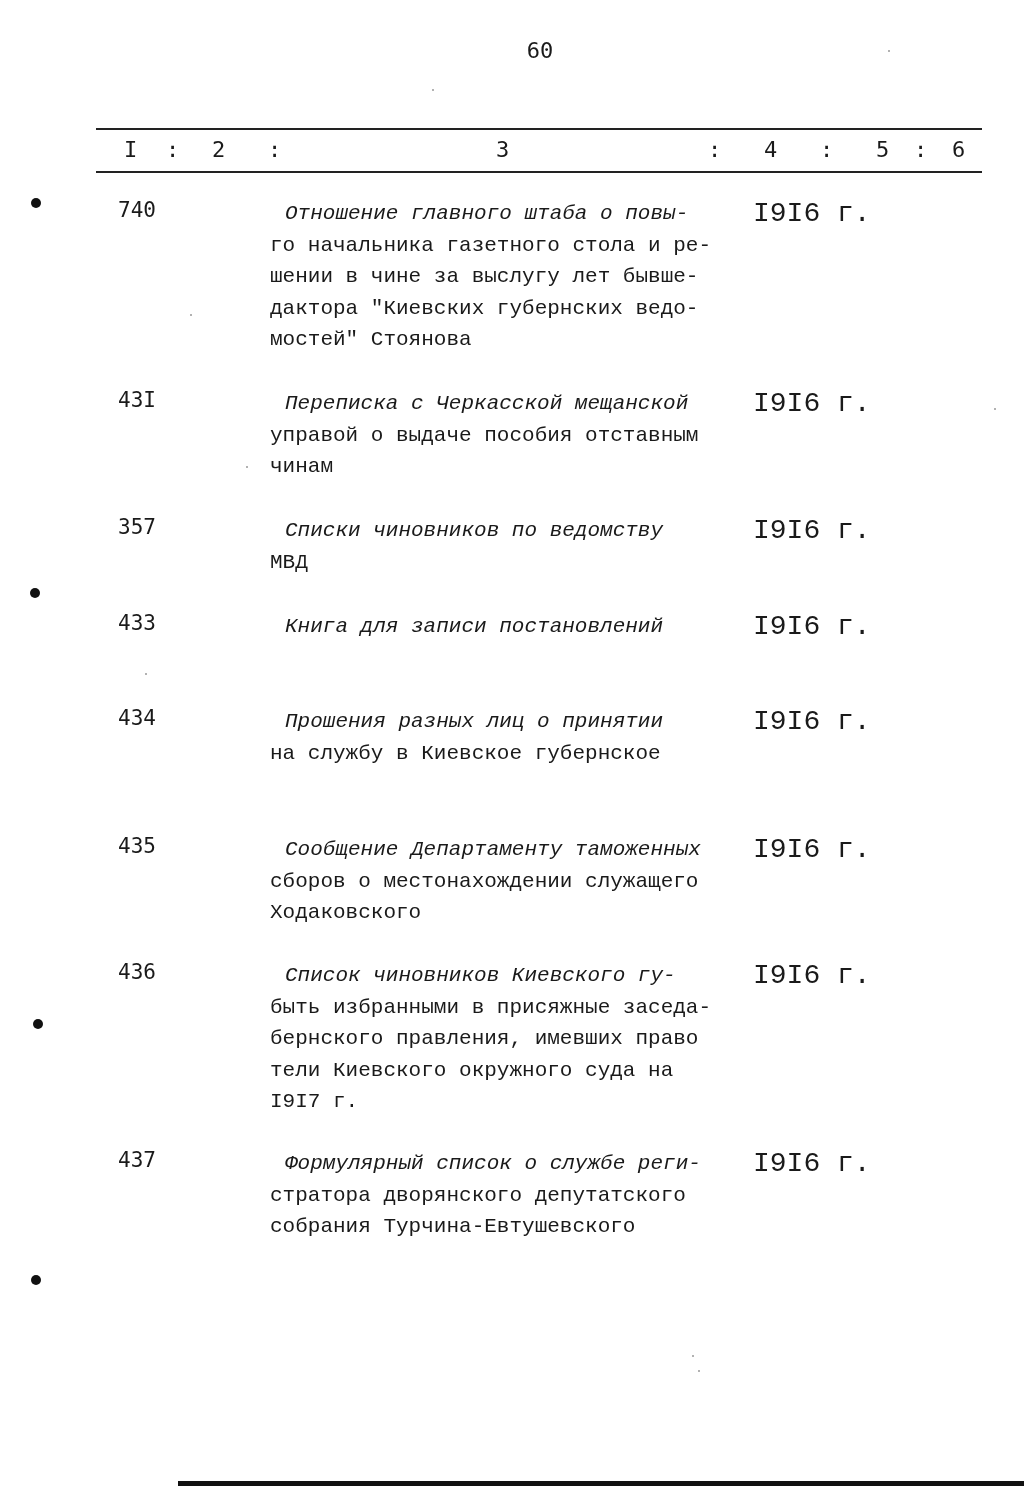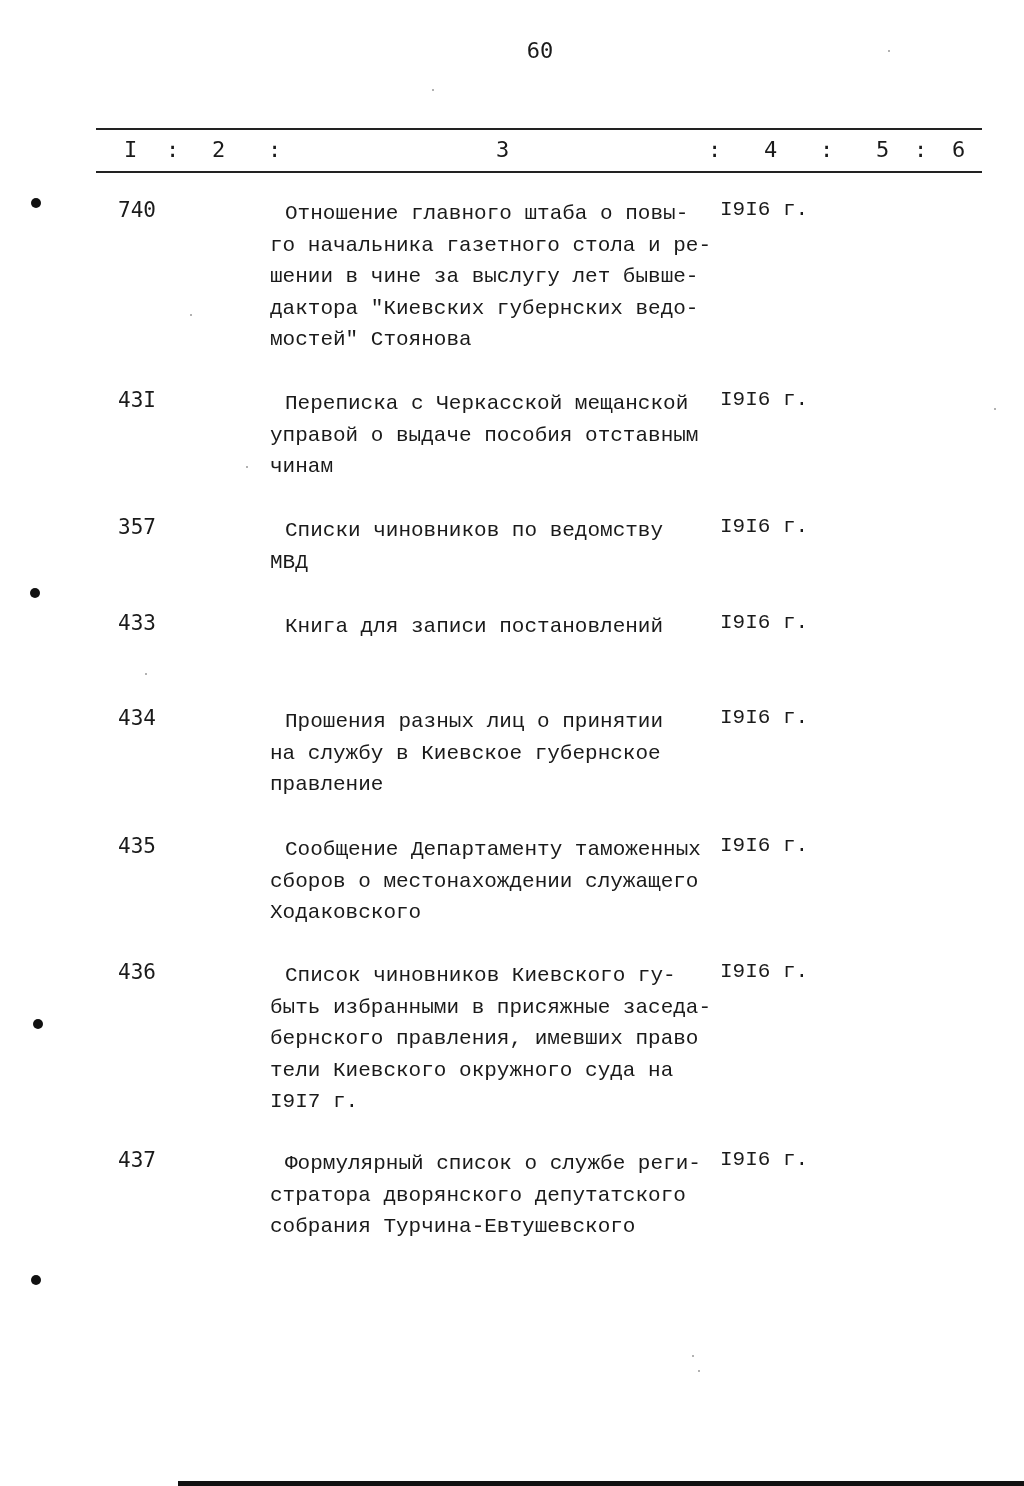--- a/index.html
+++ b/index.html
@@ -12,22 +12,22 @@
   .rule.bottom { top:171px; }
   .header-row { position:absolute; top:137px; left:96px; width:886px; height:30px;
                 font-size:22px; font-family:"DejaVu Sans Mono","Liberation Mono",monospace; }
   .header-row span { position:absolute; top:0; }
   .entry { position:absolute; left:0; width:1024px; }
   .entry .num { position:absolute; left:118px; top:0; font-size:21px;
                 font-family:"DejaVu Sans Mono","Liberation Mono",monospace; }
   .entry .desc { position:absolute; left:270px; top:0; width:450px; font-size:21px;
                  line-height:31.5px; }
   .entry .desc .line { display:block; white-space:pre; }
-  .entry .desc .line.first { padding-left:15px; }
-  .entry .date { position:absolute; left:720px; top:0; font-size:21px; white-space:pre; }
+  .entry .desc .line.first { padding-left:15px;font-style:italic; }
+  .entry .date { position:absolute; left:753px; top:0; font-size:28px; white-space:pre; }
   .punch { position:absolute; width:10px; height:10px; background:#111; border-radius:50%; }
   .bottom-bar { position:absolute; left:178px; top:1481px; width:846px; height:5px; background:#111; }
   .speck { position:absolute; width:2px; height:2px; background:#999; border-radius:50%; }
 </style>
 </head>
 <body>
 
 <div class="page-number">60</div>
 
 <div class="rule top"></div>
@@ -80,21 +80,20 @@
       <div class="desc">
         <span class="line first">Книга для записи постановлений</span>
       </div>
       <span class="date">I9I6 г.</span>
     </div>
     <div class="entry" style="top: 706px;">
       <span class="num">434</span>
       <div class="desc">
         <span class="line first">Прошения разных лиц о принятии</span>
         <span class="line">на службу в Киевское губернское</span>
-        <span class="line">правление</span>
       </div>
       <span class="date">I9I6 г.</span>
     </div>
     <div class="entry" style="top: 834px;">
       <span class="num">435</span>
       <div class="desc">
         <span class="line first">Сообщение Департаменту таможенных</span>
         <span class="line">сборов о местонахождении служащего</span>
         <span class="line">Ходаковского</span>
       </div>

